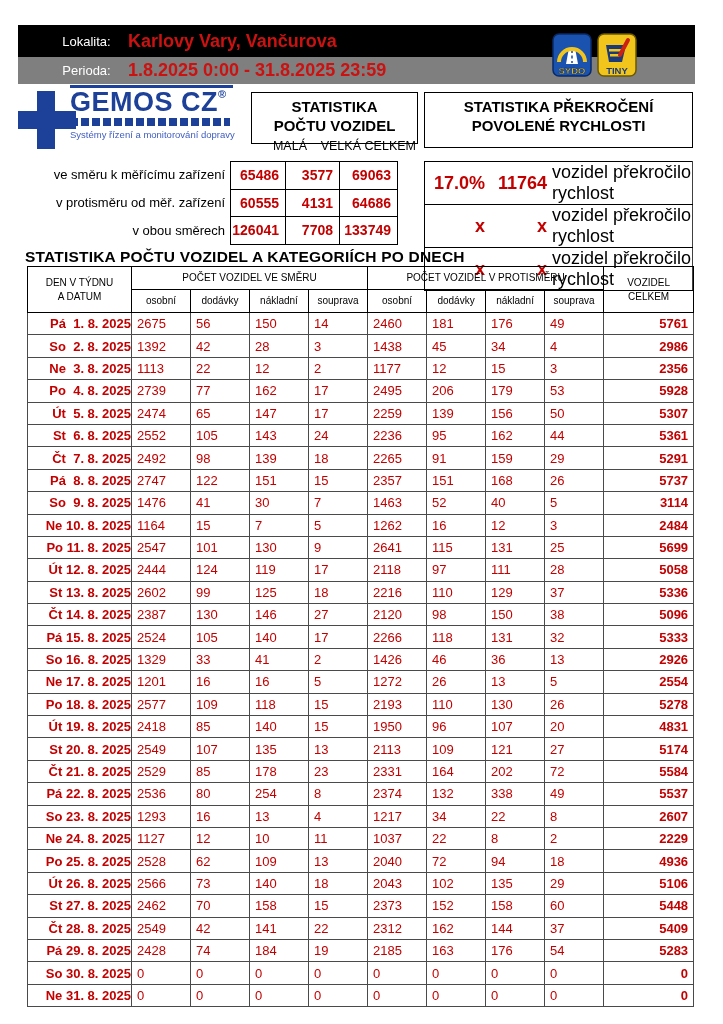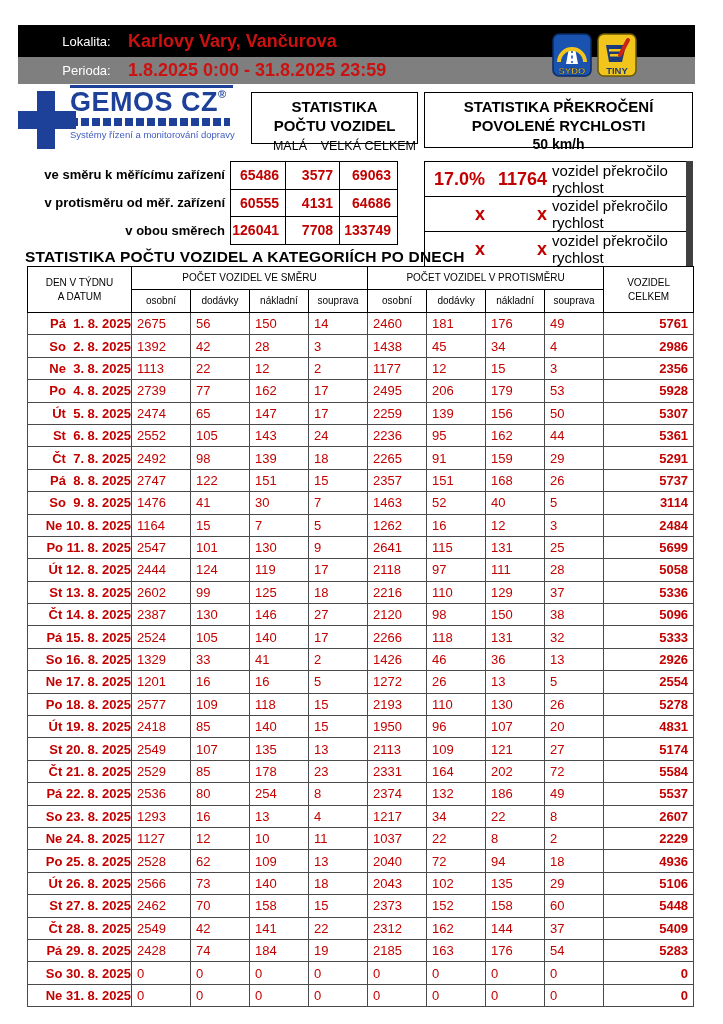--- a/index.html
+++ b/index.html
@@ -34,32 +34,32 @@
   .left-title-box{left:216px;top:92px;width:167px;height:52px;padding-top:5px;margin-left:35px;}
   .right-title-box{left:424px;top:92px;width:269px;height:56px;padding-top:5px;}
   .box-line{font-weight:bold;font-size:15px;line-height:1.25;}
   .box-line.small{font-size:14px;}
   .mini-cols{display:flex;margin-top:3px;}
   .mini-col{font-size:12.5px;text-align:right;}
   .mini-col.c1{width:55px;}.mini-col.c2{width:54px;}.mini-col.c3{width:55px;}
 
   
   .left-labels{position:absolute;left:25px;top:161px;width:200px;}
-  .left-label{height:27.7px;display:flex;align-items:center;justify-content:flex-end;font-size:13px;font-weight:bold;}
+  .left-label{height:27.7px;display:flex;align-items:center;justify-content:flex-end;font-size:13px;}
 
   
   table{border-collapse:collapse;}
   .left-values{position:absolute;left:230px;top:161px;width:167px;table-layout:fixed;}
   .left-values td{border:1px solid #000;height:26.5px;text-align:right;padding:0 6px 0 0;
                   color:#c30000;font-weight:bold;font-size:14px;}
   .right-values{position:absolute;left:424px;top:161px;width:269px;table-layout:fixed;}
   .right-values td{border-top:1px solid #000;border-bottom:1px solid #000;height:26.5px;padding:0;font-size:18px;}
   .right-values td.pc{width:60px;text-align:right;color:#c30000;font-weight:bold;border-left:1px solid #000;}
   .right-values td.ct{width:62px;text-align:right;color:#c30000;font-weight:bold;}
-  .right-values td.lb{text-align:left;padding-left:5px;font-size:15px;color:#000;border-right:7px solid #404040;}
+  .right-values td.lb{text-align:left;padding-left:5px;font-size:18px;color:#000;border-right:1px solid #404040;}
 
   
   .main-title{position:absolute;left:25px;top:248px;font-size:15.5px;font-weight:bold;letter-spacing:0.2px;}
   .main-table{position:absolute;left:27px;top:266px;width:666px;table-layout:fixed;border:1.5px solid #000;}
   .main-table thead td{border:1px solid #000;text-align:center;font-size:10px;line-height:1.15;
                        height:22px;padding:0;}
   .main-table thead td.two-line div{line-height:1.35;}
   .main-table tbody td{border:1px solid #4a4a4a;font-size:13px;height:21.4px;padding:0;color:#c30000;}
   .main-table tbody td.day{font-weight:bold;text-align:right;white-space:pre;}
   .main-table tbody td.val{text-align:left;padding-left:5px;}
@@ -119,21 +119,20 @@
     <div class="mini-cols">
       <span class="mini-col c1">MALÁ</span>
       <span class="mini-col c2">VELKÁ</span>
       <span class="mini-col c3">CELKEM</span>
     </div>
   </div>
 
   <div class="box right-title-box">
     <div class="box-line">STATISTIKA PŘEKROČENÍ</div>
     <div class="box-line">POVOLENÉ RYCHLOSTI</div>
-    <div class="box-line small">50 km/h</div>
   </div>
 
   <div class="left-labels">
     <div class="left-label">ve směru k měřícímu zařízení</div>
     <div class="left-label">v protisměru od měř. zařízení</div>
     <div class="left-label">v obou směrech</div>
   </div>
 
   <table class="left-values">
     <colgroup>
@@ -472,21 +471,21 @@
           <td class="tot">5584</td>
         </tr>
         <tr>
           <td class="day">Pá 22. 8. 2025</td>
           <td class="val">2536</td>
           <td class="val">80</td>
           <td class="val">254</td>
           <td class="val">8</td>
           <td class="val">2374</td>
           <td class="val">132</td>
-          <td class="val">186</td>
+          <td class="val">338</td>
           <td class="val">49</td>
           <td class="tot">5537</td>
         </tr>
         <tr>
           <td class="day">So 23. 8. 2025</td>
           <td class="val">1293</td>
           <td class="val">16</td>
           <td class="val">13</td>
           <td class="val">4</td>
           <td class="val">1217</td>

